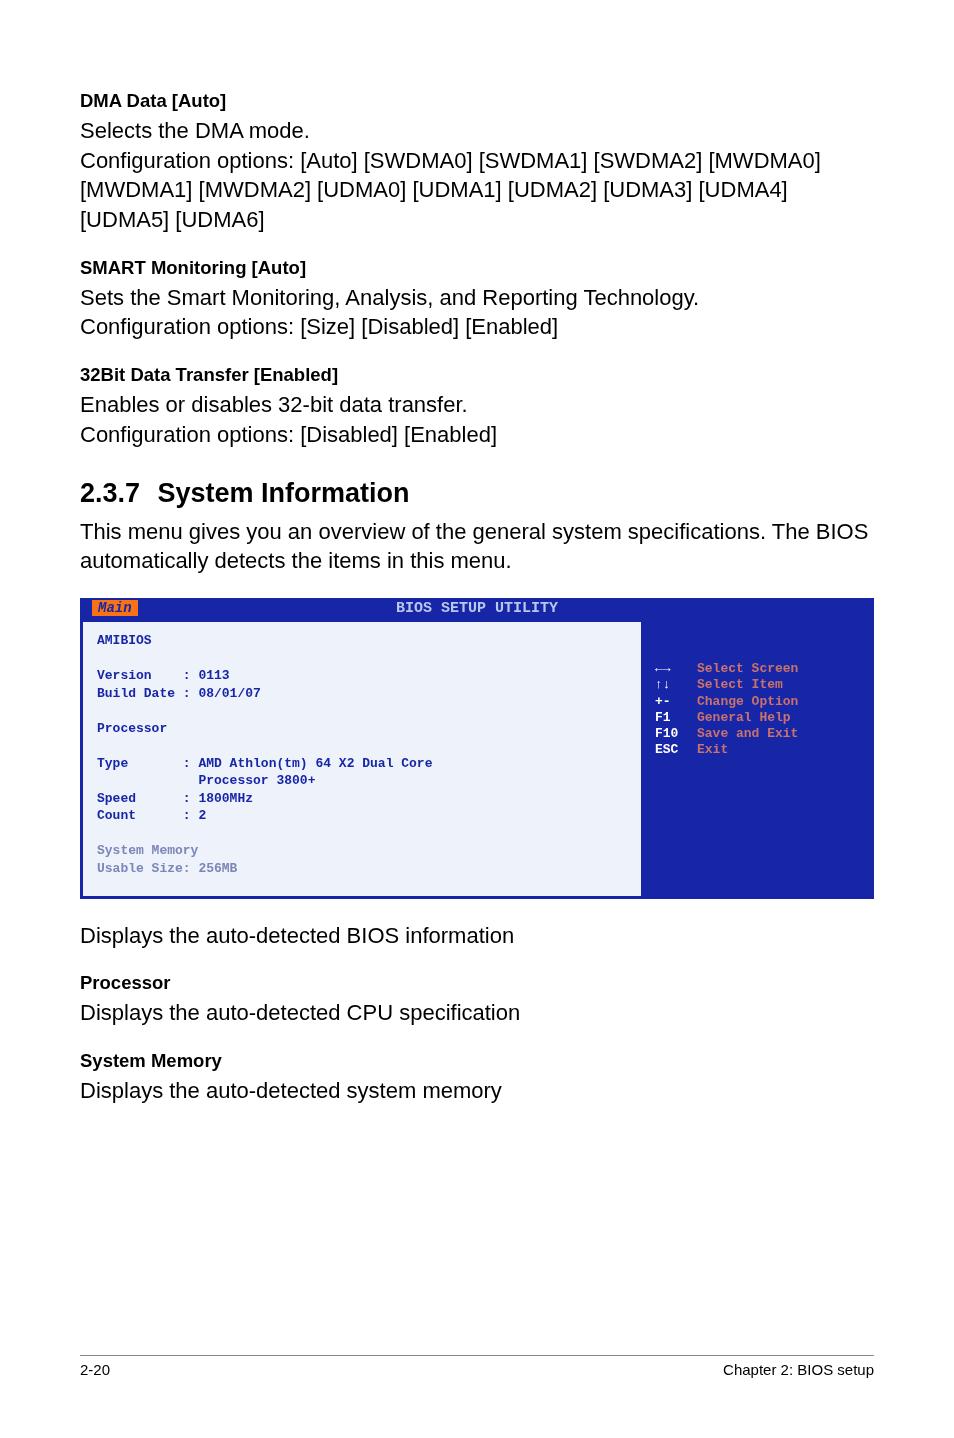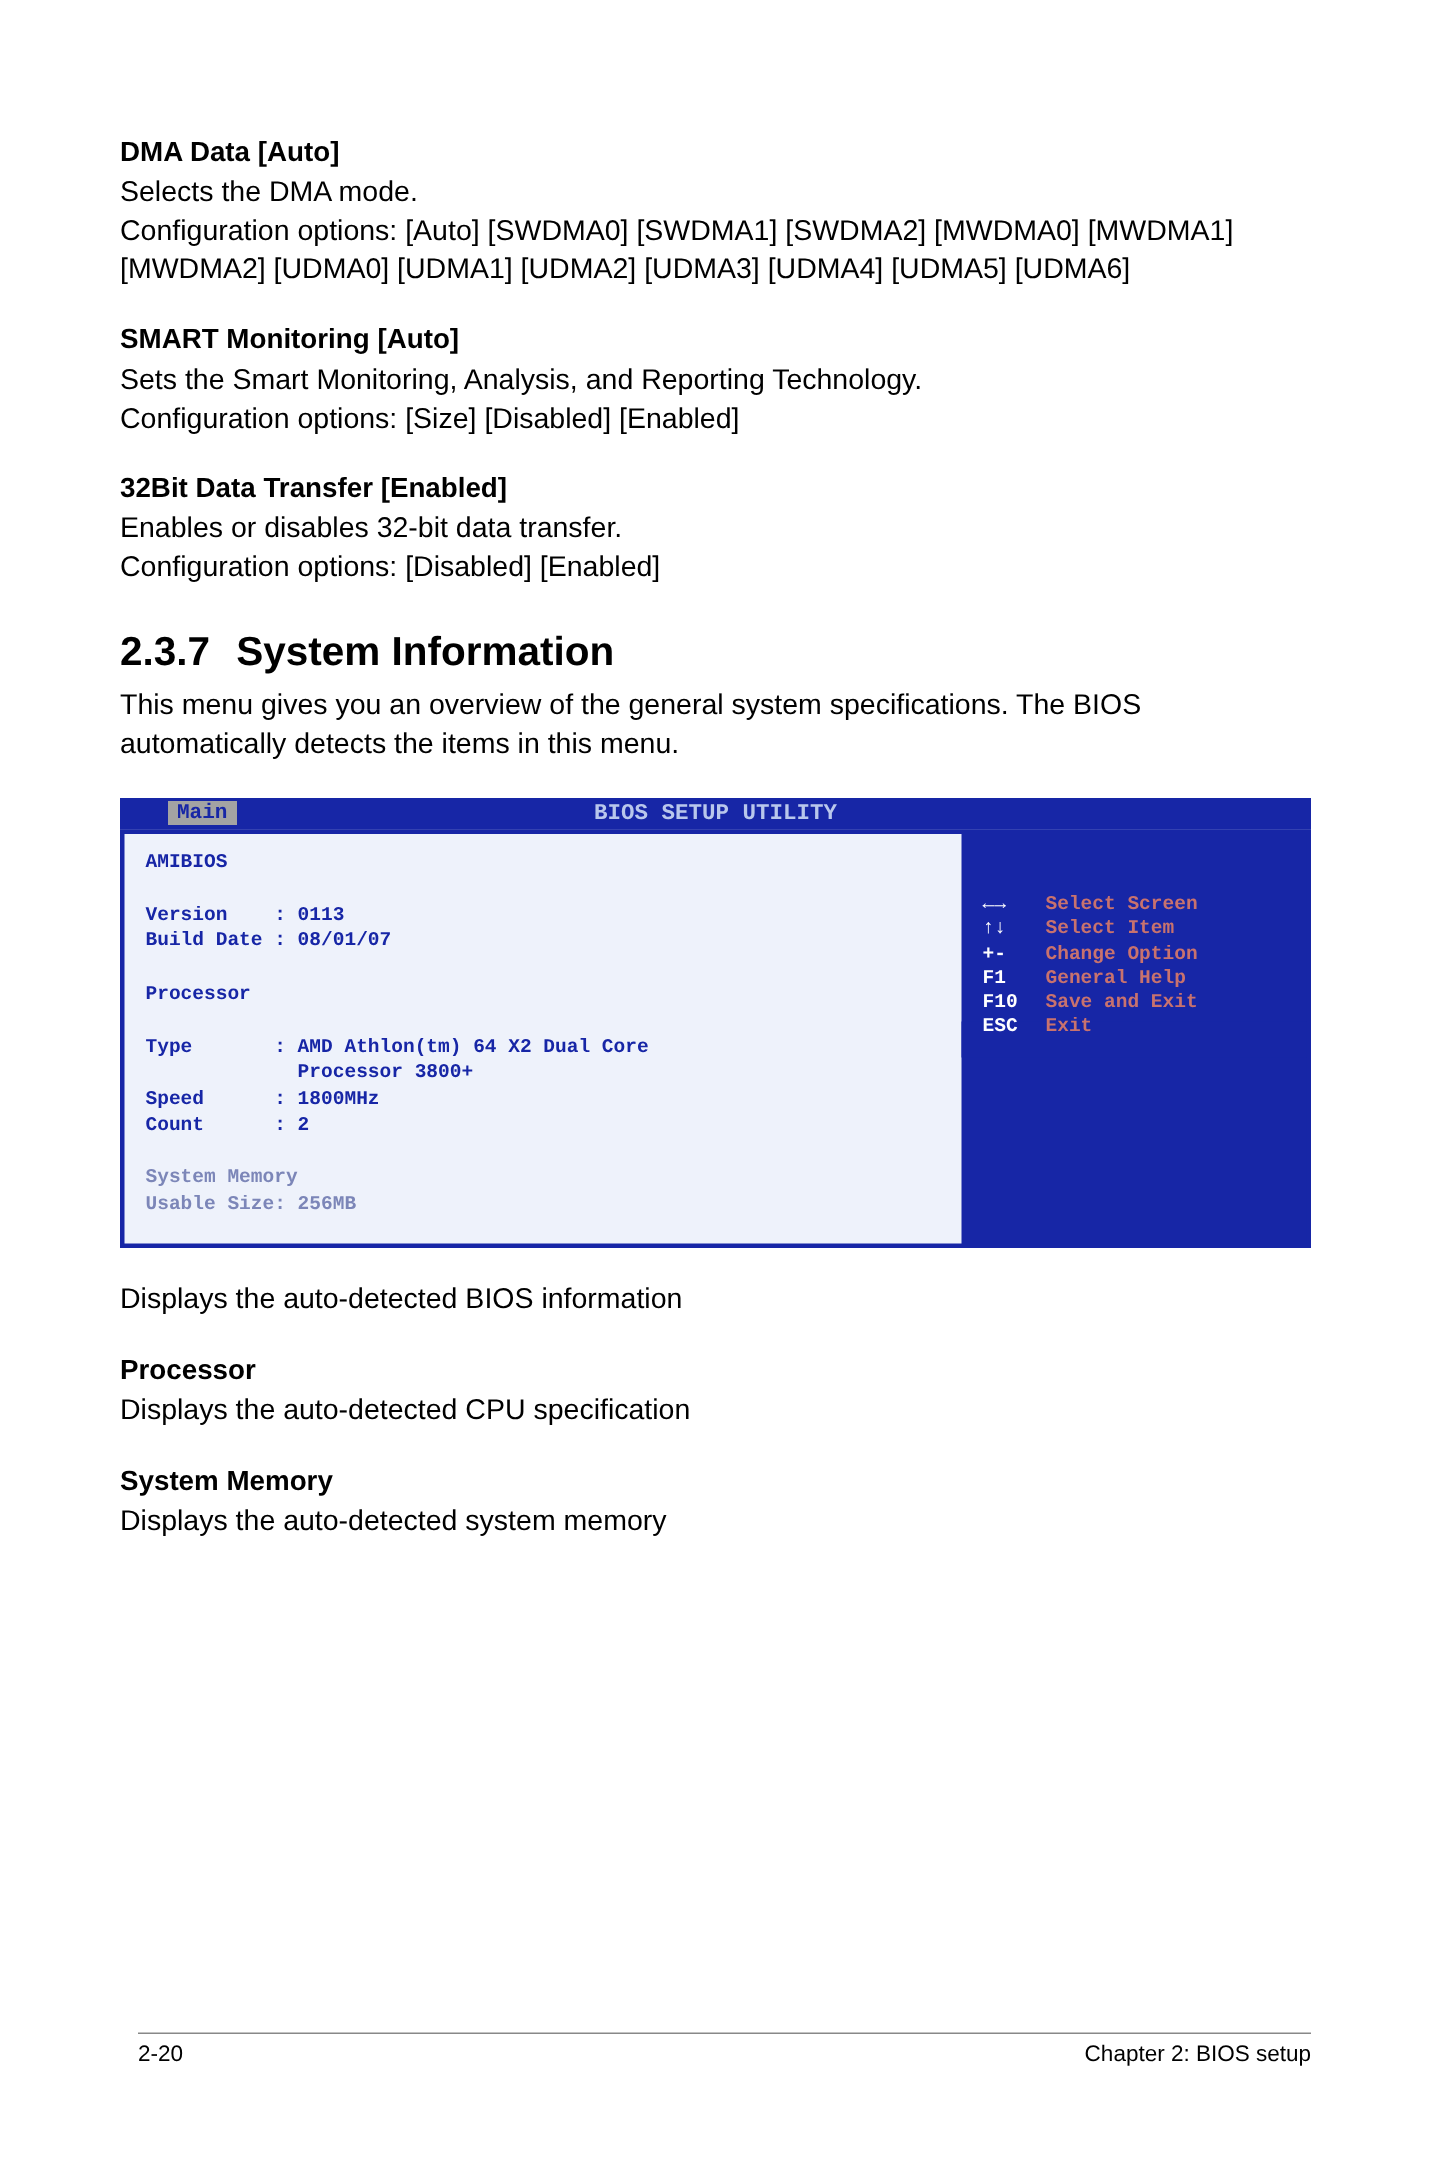--- a/index.html
+++ b/index.html
@@ -20,48 +20,49 @@
   .section-heading-big {
     font-weight: bold;
     font-size: 27px;
     margin-bottom: 8px;
   }
   .section-num {
     display: inline-block;
     width: 70px;
   }
   .body-text {
-    font-size: 19px;
+    font-size: 22px;
     line-height: 1.35;
     margin-bottom: 20px;
   }
   .sec-group { margin-bottom: 22px; }
   .bios-outer {
     width: 100%;
     margin-bottom: 22px;
   }
   .bios-header {
     background: #1726a6;
     color: #b9c7ec;
     font-family: "Courier New", monospace;
     font-weight: bold;
     font-size: 15px;
     text-align: center;
     padding: 2px;
     position: relative;
   }
   .bios-tab {
     position: absolute;
-    left: 32px;
+    left: 12px;
     top: 2px;
-    background: #a3a3a3;
+    background: #f97316;
     color: #1726a6;
     padding: 0 6px;
     font-size: 14px;
     font-weight: bold;
+    font-style: italic;
   }
   .bios-body {
     display: flex;
     border: 3px solid #1726a6;
     background: #1726a6;
     align-items: center;
   }
   .bios-left {
     background: #eef2fb;
     color: #1726a6;
@@ -88,21 +89,21 @@
   .bios-help {
     position: absolute;
     bottom: 12px;
     left: 14px;
   }
   .help-row { display: flex; gap: 14px; line-height: 1.25; }
   .help-key { color: #fff; width: 28px; }
   .help-txt { color: #c8726e; }
   .footer-line {
     position: absolute;
-    left: 92px;
+    left: 80px;
     right: 80px;
     bottom: 60px;
     border-top: 1px solid #888;
     display: flex;
     justify-content: space-between;
     font-size: 15px;
     padding-top: 5px;
     color: #000;
     margin-top: 12px;
   }

